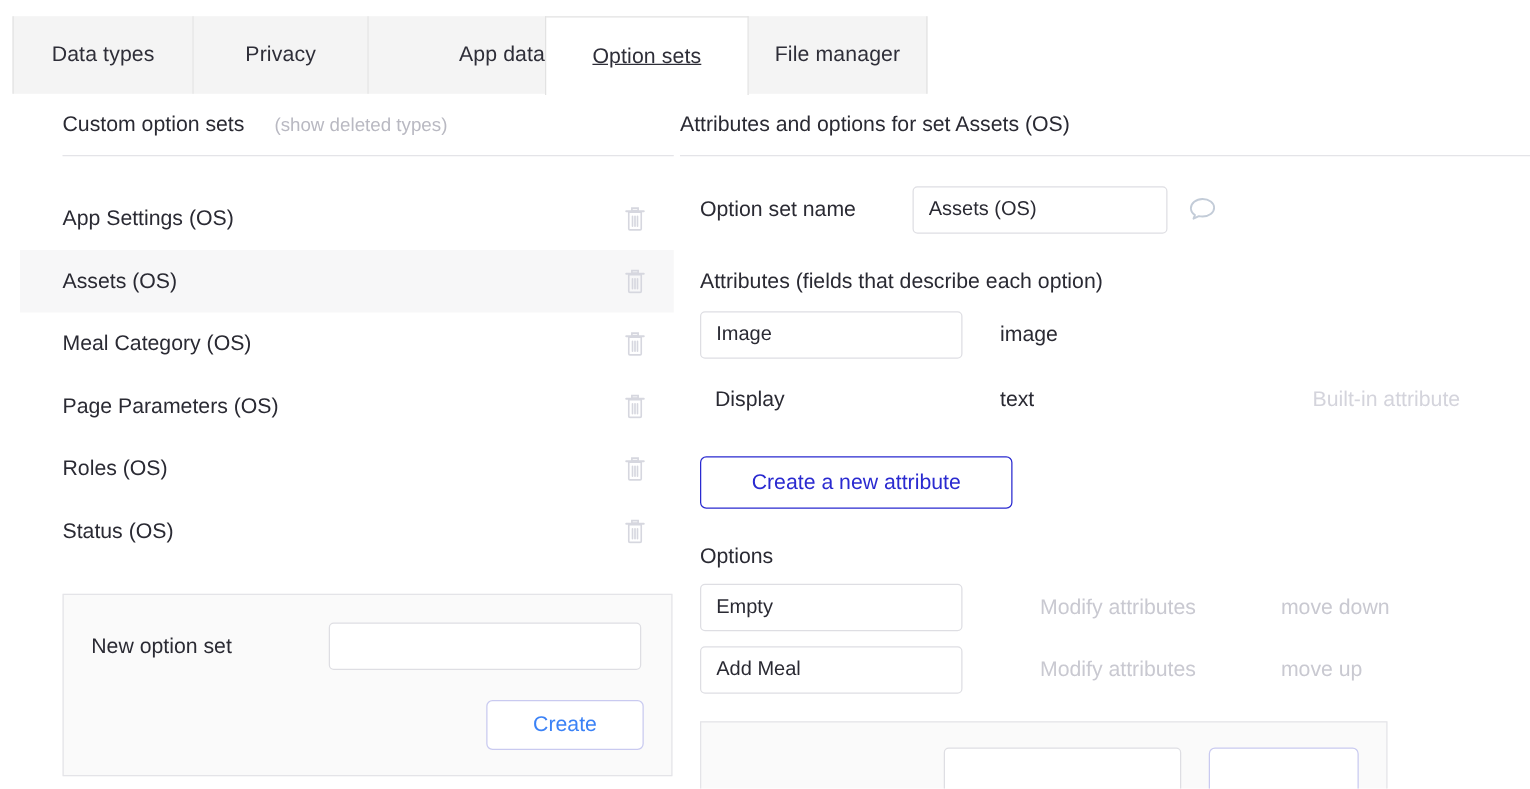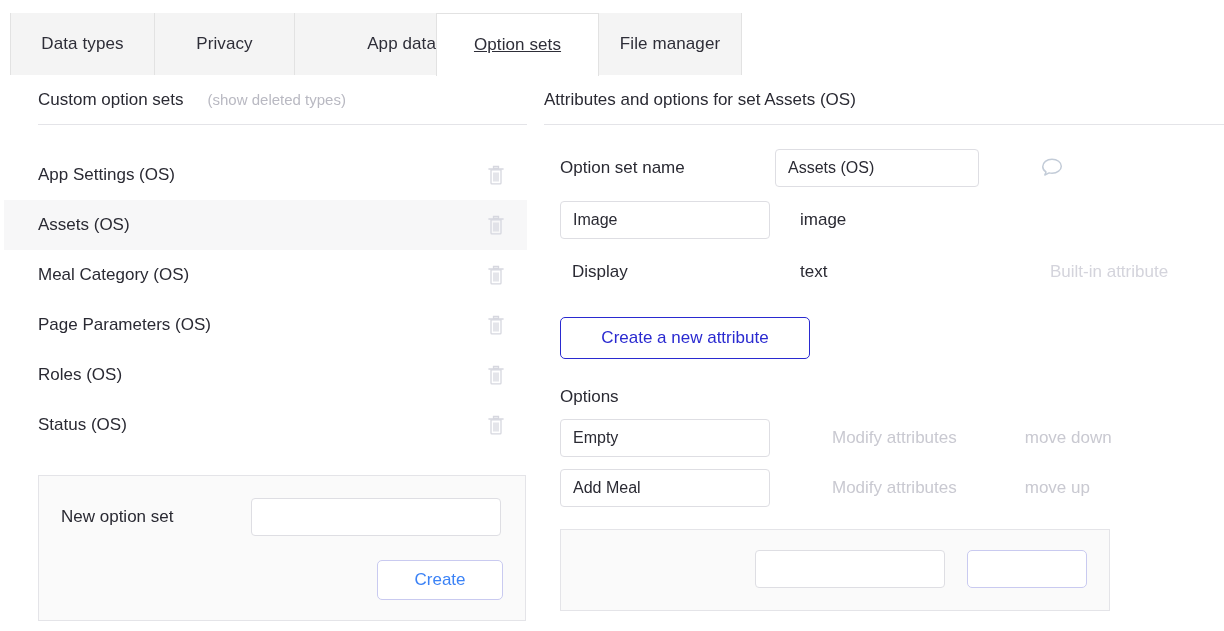--- a/index.html
+++ b/index.html
@@ -58,21 +58,21 @@
   }
   .tab.t0 { width: 145px; padding: 0; }
   .tab.t1 { width: 140px; padding: 0; }
   .tab.t2 { width: 142px; padding: 0; justify-content: flex-end; }
   .tab.t3 { width: 163px; padding: 10px; text-decoration: underline; }
   .tab.t4 { width: 143px; padding: 0; }
 
   
   .col-left {
     position: absolute;
-    left: 4px; top: 76px;
+    left: 16px; top: 76px;
     width: 523px;
     height: 555px;
     background: #ffffff;
   }
   .col-right {
     position: absolute;
     left: 544px; top: 76px;
     width: 680px;
     height: 555px;
     background: #ffffff;
@@ -170,21 +170,20 @@
     font-family: "Liberation Sans", sans-serif;
     cursor: default;
   }
 
   
   .r-body { padding-top: 24px; }
   .r-row {
     display: flex;
     align-items: center;
     padding: 0 0 0 16px;
-    gap: 45px;
   }
   .r-label {
     font-size: 17px;
     color: #2a2a33;
     width: 170px;
   }
   .name-input { width: 204px; }
   .bubble-icon { margin-left: 16px; width: 24px; height: 22px; display: block; cursor: pointer; }
 
   .section-title {
@@ -399,20 +398,21 @@
     <div class="r-row">
       <span class="r-label">Option set name</span>
       <input class="txt name-input" type="text" value="Assets (OS)" style="">
       <span>
         <svg class="bubble-icon" viewBox="0 0 24 22">
             <path d="M12 2.2c5.2 0 9.3 3.1 9.3 7s-4.1 7-9.3 7c-1 0-2-.12-2.9-.34l-4.3 2.1 1.2-3a6.6 6.6 0 0 1-3.3-5.3c0-3.9 4.1-7.5 9.3-7.5z" fill="none" stroke="#c3ccd8" stroke-width="1.5" stroke-linejoin="round"></path>
           </svg>
       </span>
     </div>
 
+    <div class="section-title">Attributes (fields that describe each option)</div>
 
     <div class="attr-row">
       <input class="txt attr-name-input" type="text" value="Image" style="">
       <span class="attr-type">image</span>
       <span class="attr-builtin"></span>
     </div>
 
     <div class="attr-row">
       <span class="attr-name-static">Display</span>
       <span class="attr-type">text</span>

